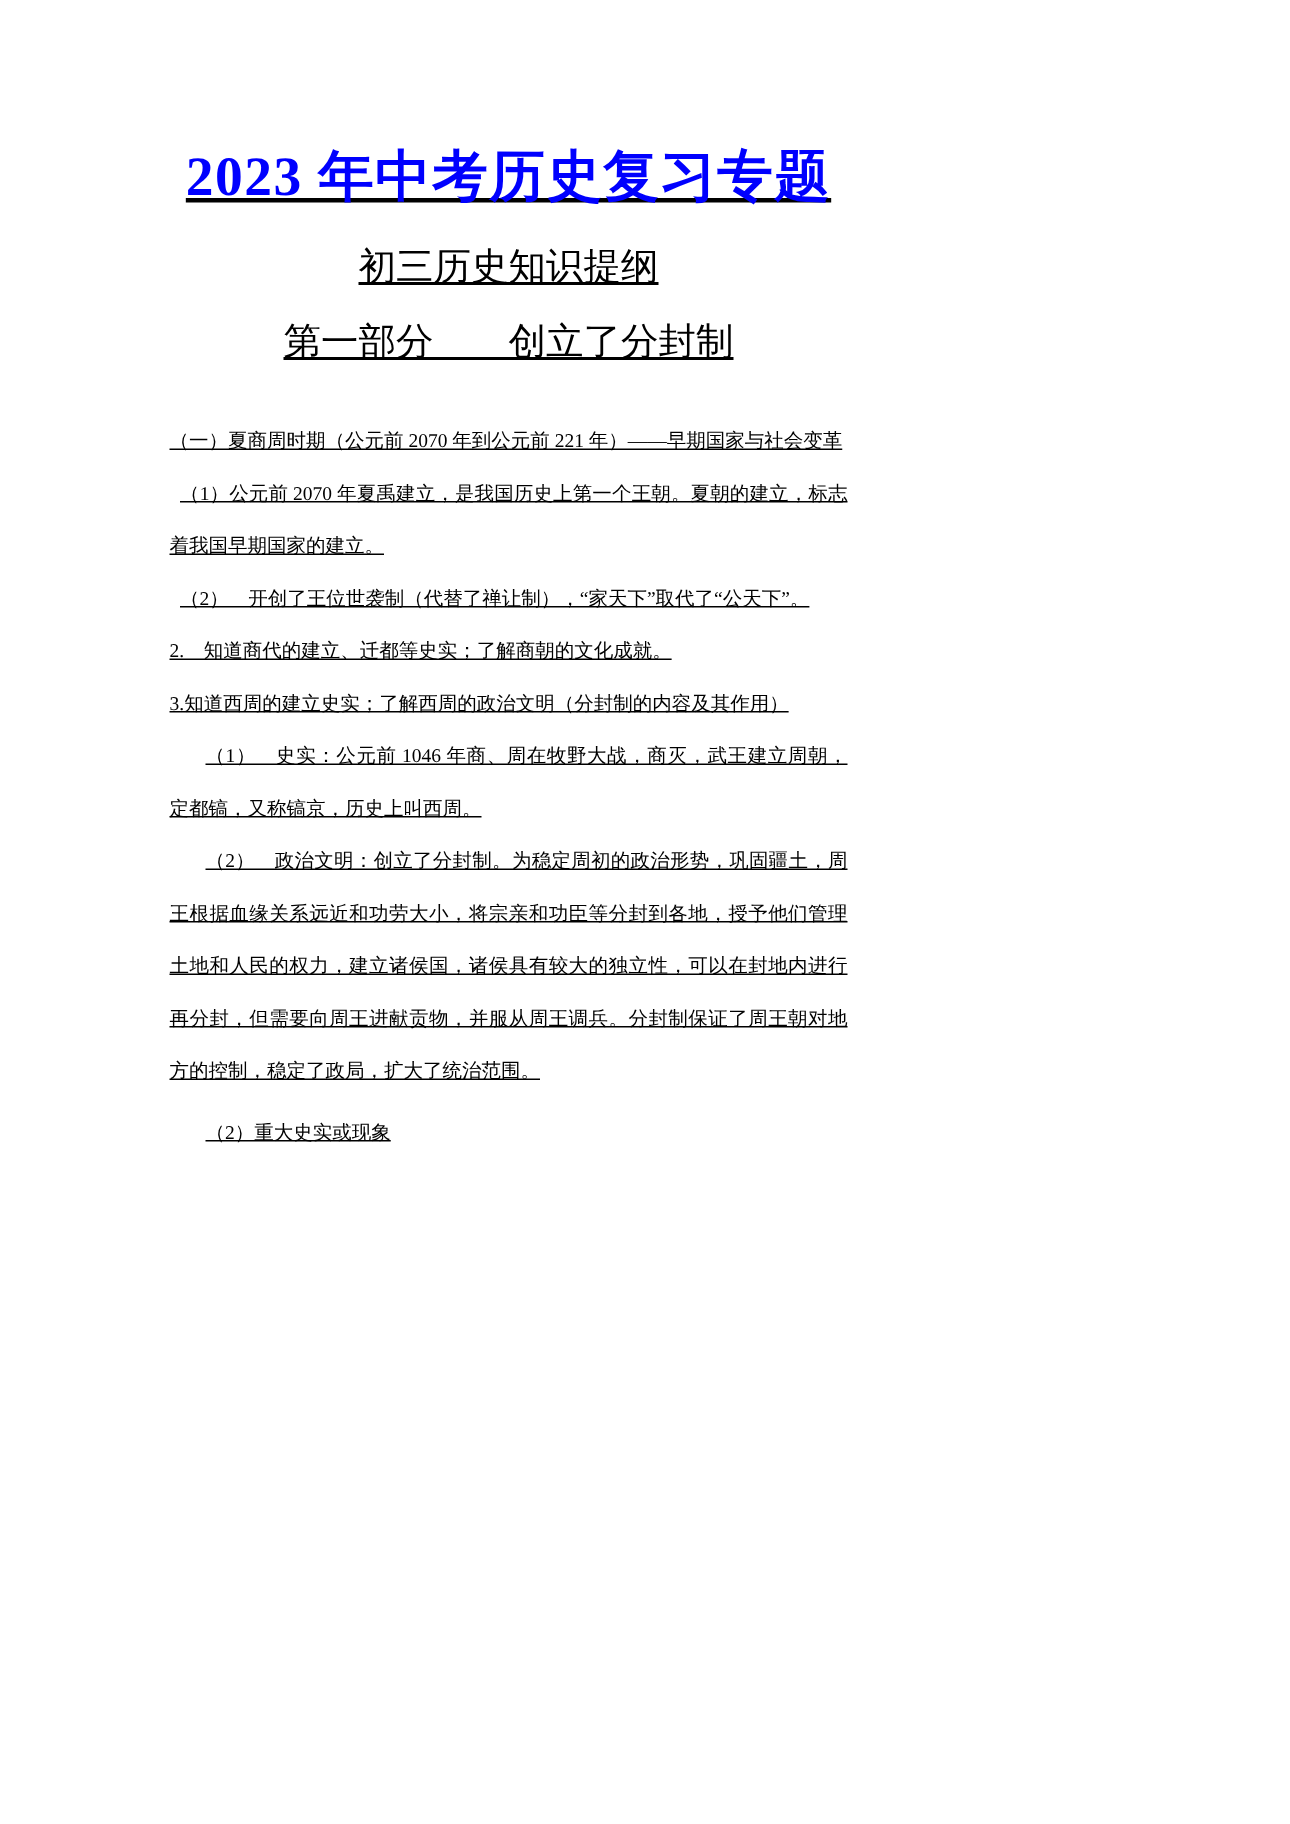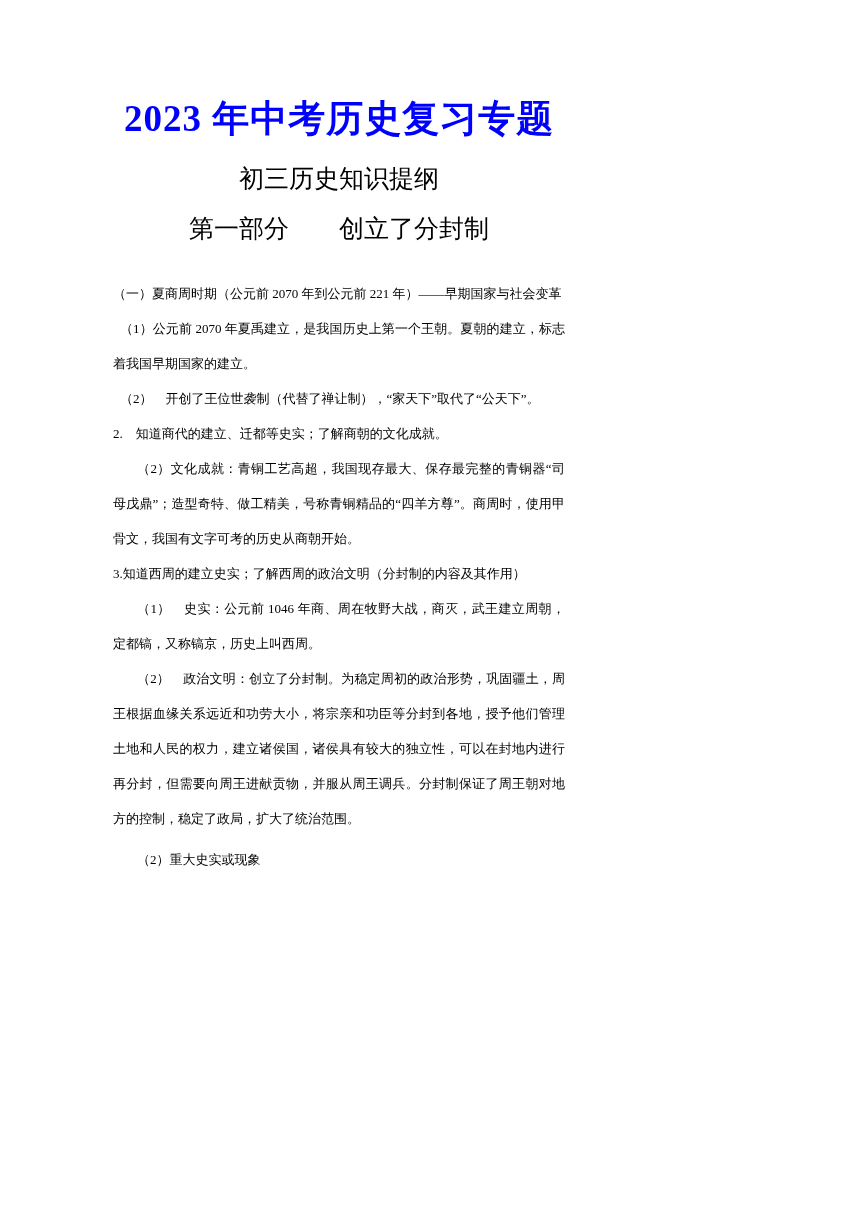--- a/index.html
+++ b/index.html
@@ -12,20 +12,21 @@
     height: 1216px;
     overflow: hidden;
     font-family: "Liberation Serif", "DejaVu Serif", serif;
     color: #000000;
   }
   .doc-page {
     box-sizing: border-box;
     width: 680px;
     height: 1216px;
     padding: 96px 115px 63px 113px;
+    text-decoration: underline;
   }
   .doc-title {
     text-align: center;
     font-size: 37px;
     font-weight: bold;
     letter-spacing: 1px;
     line-height: 1.25;
     margin: 0 0 0 0;
   }
   .doc-subtitle {
@@ -70,21 +71,20 @@
 
   <h2 class="doc-subtitle">初三历史知识提纲</h2>
 
   <h3 class="part-heading">第一部分　　创立了分封制</h3>
 
   <div class="doc-body">
     <p class="ind-head">（一）夏商周时期（公元前 2070 年到公元前 221 年）——早期国家与社会变革</p>
     <p class="ind-sub1">（1）公元前 2070 年夏禹建立，是我国历史上第一个王朝。夏朝的建立，标志着我国早期国家的建立。</p>
     <p class="ind-sub1">（2）　开创了王位世袭制（代替了禅让制），“家天下”取代了“公天下”。</p>
     <p class="ind-head">2.　知道商代的建立、迁都等史实；了解商朝的文化成就。</p>
-    <p class="ind-sub2">（2）文化成就：青铜工艺高超，我国现存最大、保存最完整的青铜器“司母戊鼎”；造型奇特、做工精美，号称青铜精品的“四羊方尊”。商周时，使用甲骨文，我国有文字可考的历史从商朝开始。</p>
     <p class="ind-none">3.知道西周的建立史实；了解西周的政治文明（分封制的内容及其作用）</p>
     <p class="ind-sub2">（1）　史实：公元前 1046 年商、周在牧野大战，商灭，武王建立周朝，定都镐，又称镐京，历史上叫西周。</p>
     <p class="ind-sub2">（2）　政治文明：创立了分封制。为稳定周初的政治形势，巩固疆土，周王根据血缘关系远近和功劳大小，将宗亲和功臣等分封到各地，授予他们管理土地和人民的权力，建立诸侯国，诸侯具有较大的独立性，可以在封地内进行再分封，但需要向周王进献贡物，并服从周王调兵。分封制保证了周王朝对地方的控制，稳定了政局，扩大了统治范围。</p>
     <p class="ind-pt">（2）重大史实或现象</p>
 
   </div>
 
 </div>
 
 </body></html>

